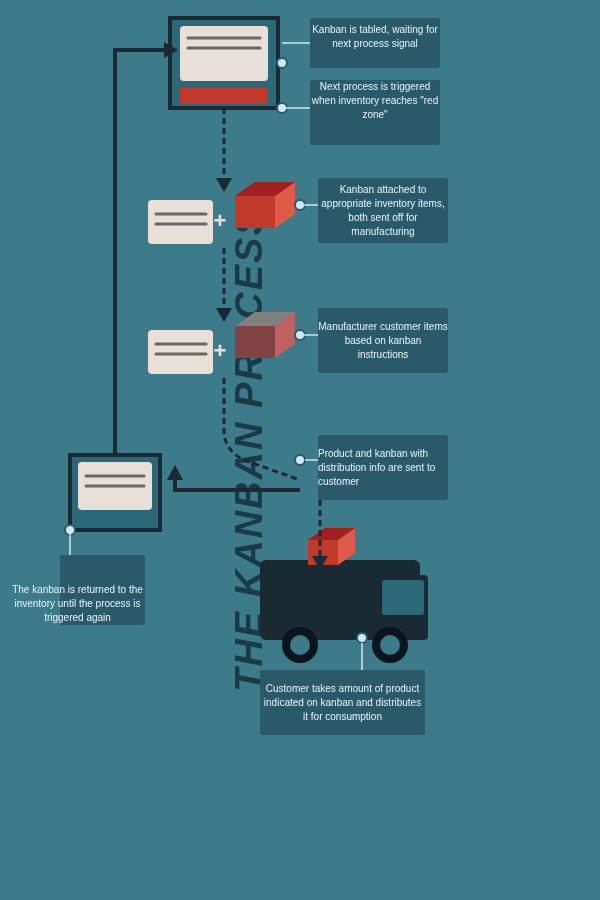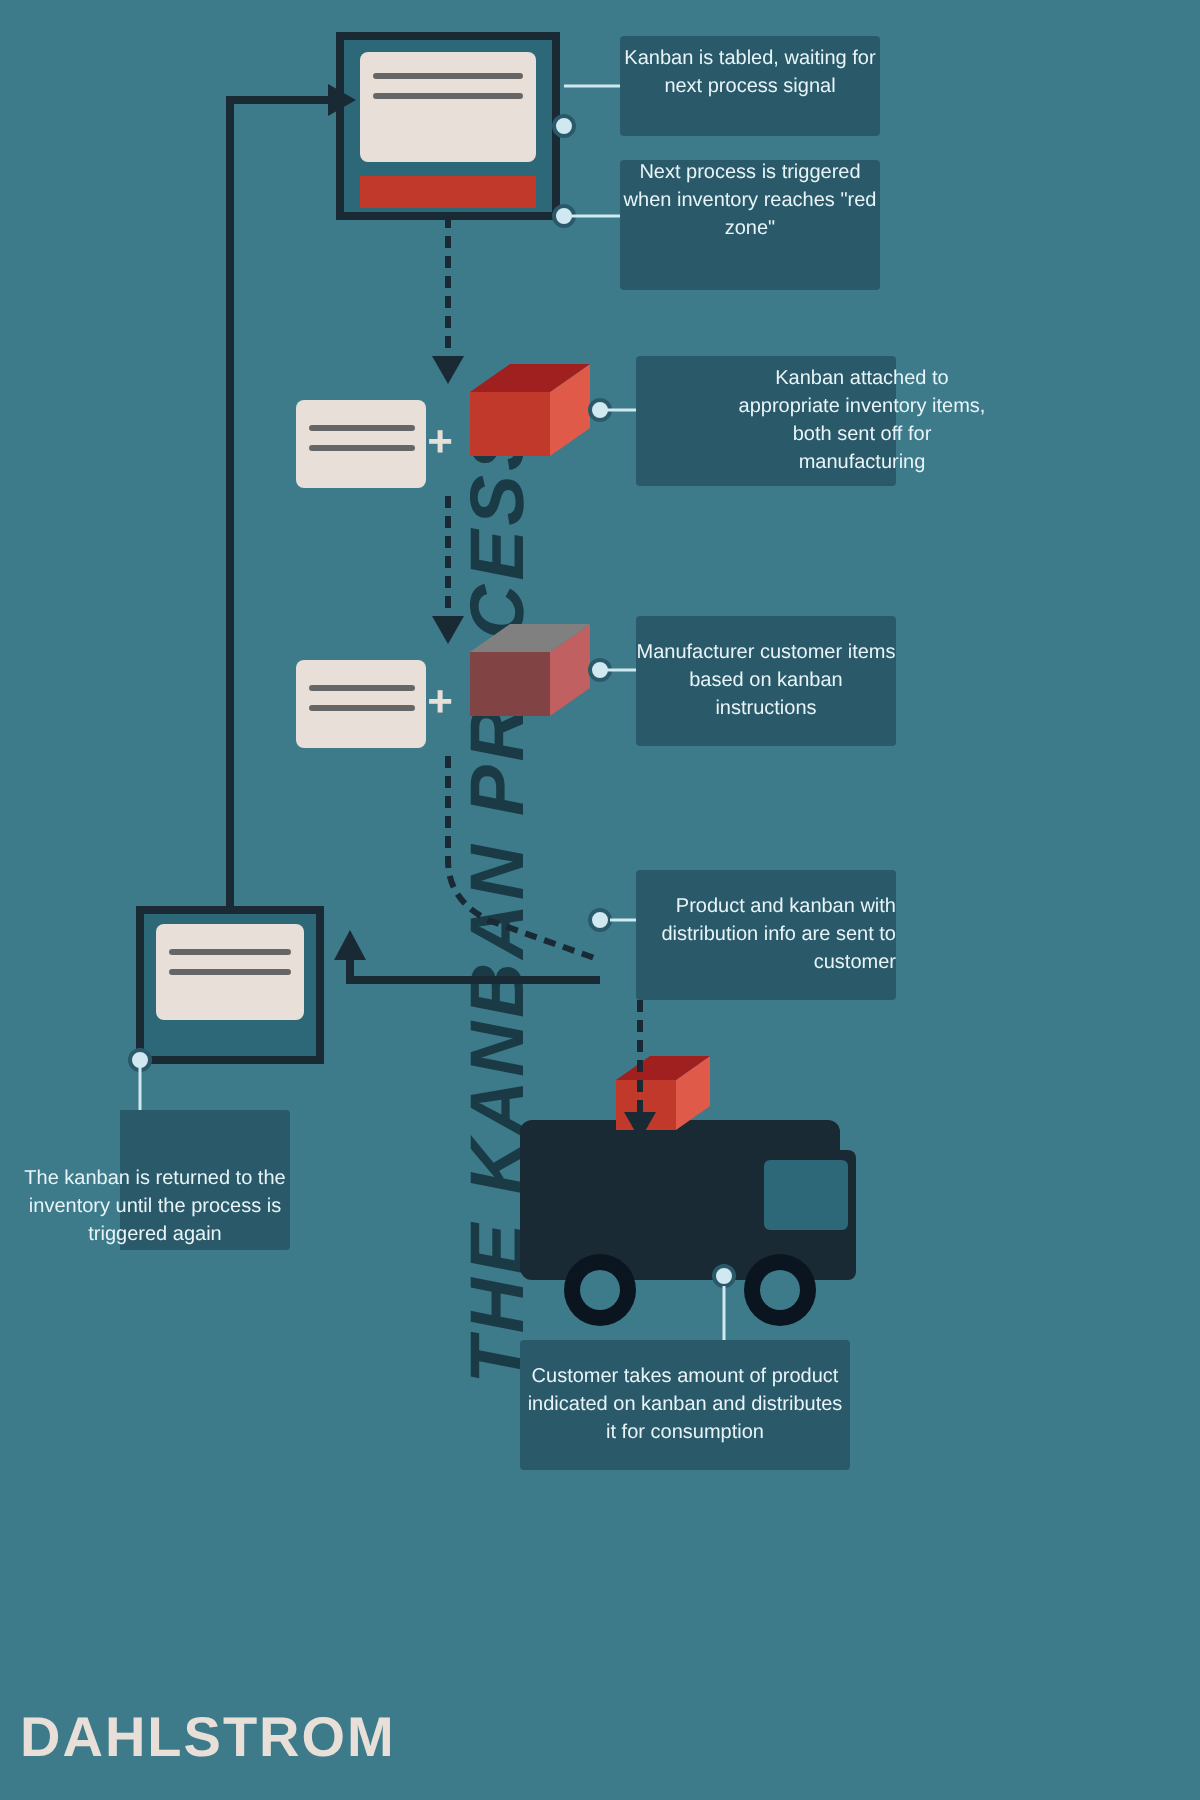--- a/index.html
+++ b/index.html
@@ -164,35 +164,34 @@
 </svg>
 
 <div style="position:absolute;left:310px;top:18px;width:130px;height:38px;display:flex;align-items:center;justify-content:flex-start;pointer-events:none;">
   <span style="font-size:10px;color:#e8f4f8;text-align:center;line-height:1.4;">Kanban is tabled, waiting for next process signal</span>
 </div>
 
 <div style="position:absolute;left:310px;top:80px;width:130px;height:65px;display:flex;justify-content:center;pointer-events:none;">
   <span style="font-size:10px;color:#e8f4f8;text-align:center;line-height:1.4;">Next process is triggered when inventory reaches "red zone"</span>
 </div>
 
-<div style="position:absolute;left:318px;top:178px;width:130px;height:65px;display:flex;align-items:center;justify-content:center;pointer-events:none;margin-left:48px;">
+<div style="position:absolute;left:318px;top:178px;width:130px;height:65px;display:flex;align-items:center;justify-content:center;pointer-events:none;">
   <span style="font-size:10px;color:#e8f4f8;text-align:center;line-height:1.4;">Kanban attached to appropriate inventory items, both sent off for manufacturing</span>
 </div>
 
 <div style="position:absolute;left:318px;top:308px;width:130px;height:65px;display:flex;align-items:center;justify-content:center;pointer-events:none;">
   <span style="font-size:10px;color:#e8f4f8;text-align:center;line-height:1.4;">Manufacturer customer items based on kanban instructions</span>
 </div>
 
 <div style="position:absolute;left:318px;top:435px;width:130px;height:65px;display:flex;align-items:center;justify-content:center;pointer-events:none;">
-  <span style="font-size:10px;color:#e8f4f8;text-align:right;line-height:1.4;">Product and kanban with distribution info are sent to customer</span>
+  <span style="font-size:10px;color:#e8f4f8;text-align:left;line-height:1.4;">Product and kanban with distribution info are sent to customer</span>
 </div>
 
 <div style="position:absolute;left:260px;top:670px;width:165px;height:65px;display:flex;align-items:center;justify-content:center;pointer-events:none;">
   <span style="font-size:10px;color:#e8f4f8;text-align:center;line-height:1.4;">Customer takes amount of product indicated on kanban and distributes it for consumption</span>
 </div>
 
 <div style="position:absolute;left:10px;top:555px;width:135px;height:70px;display:flex;align-items:flex-end;justify-content:center;pointer-events:none;">
   <span style="font-size:10px;color:#e8f4f8;text-align:center;line-height:1.4;">The kanban is returned to the inventory until the process is triggered again</span>
 </div>
 
 <div class="logo-area">
-  <div class="logo-brand">DAHLSTROM</div>
 </div>
 
 </body></html>

